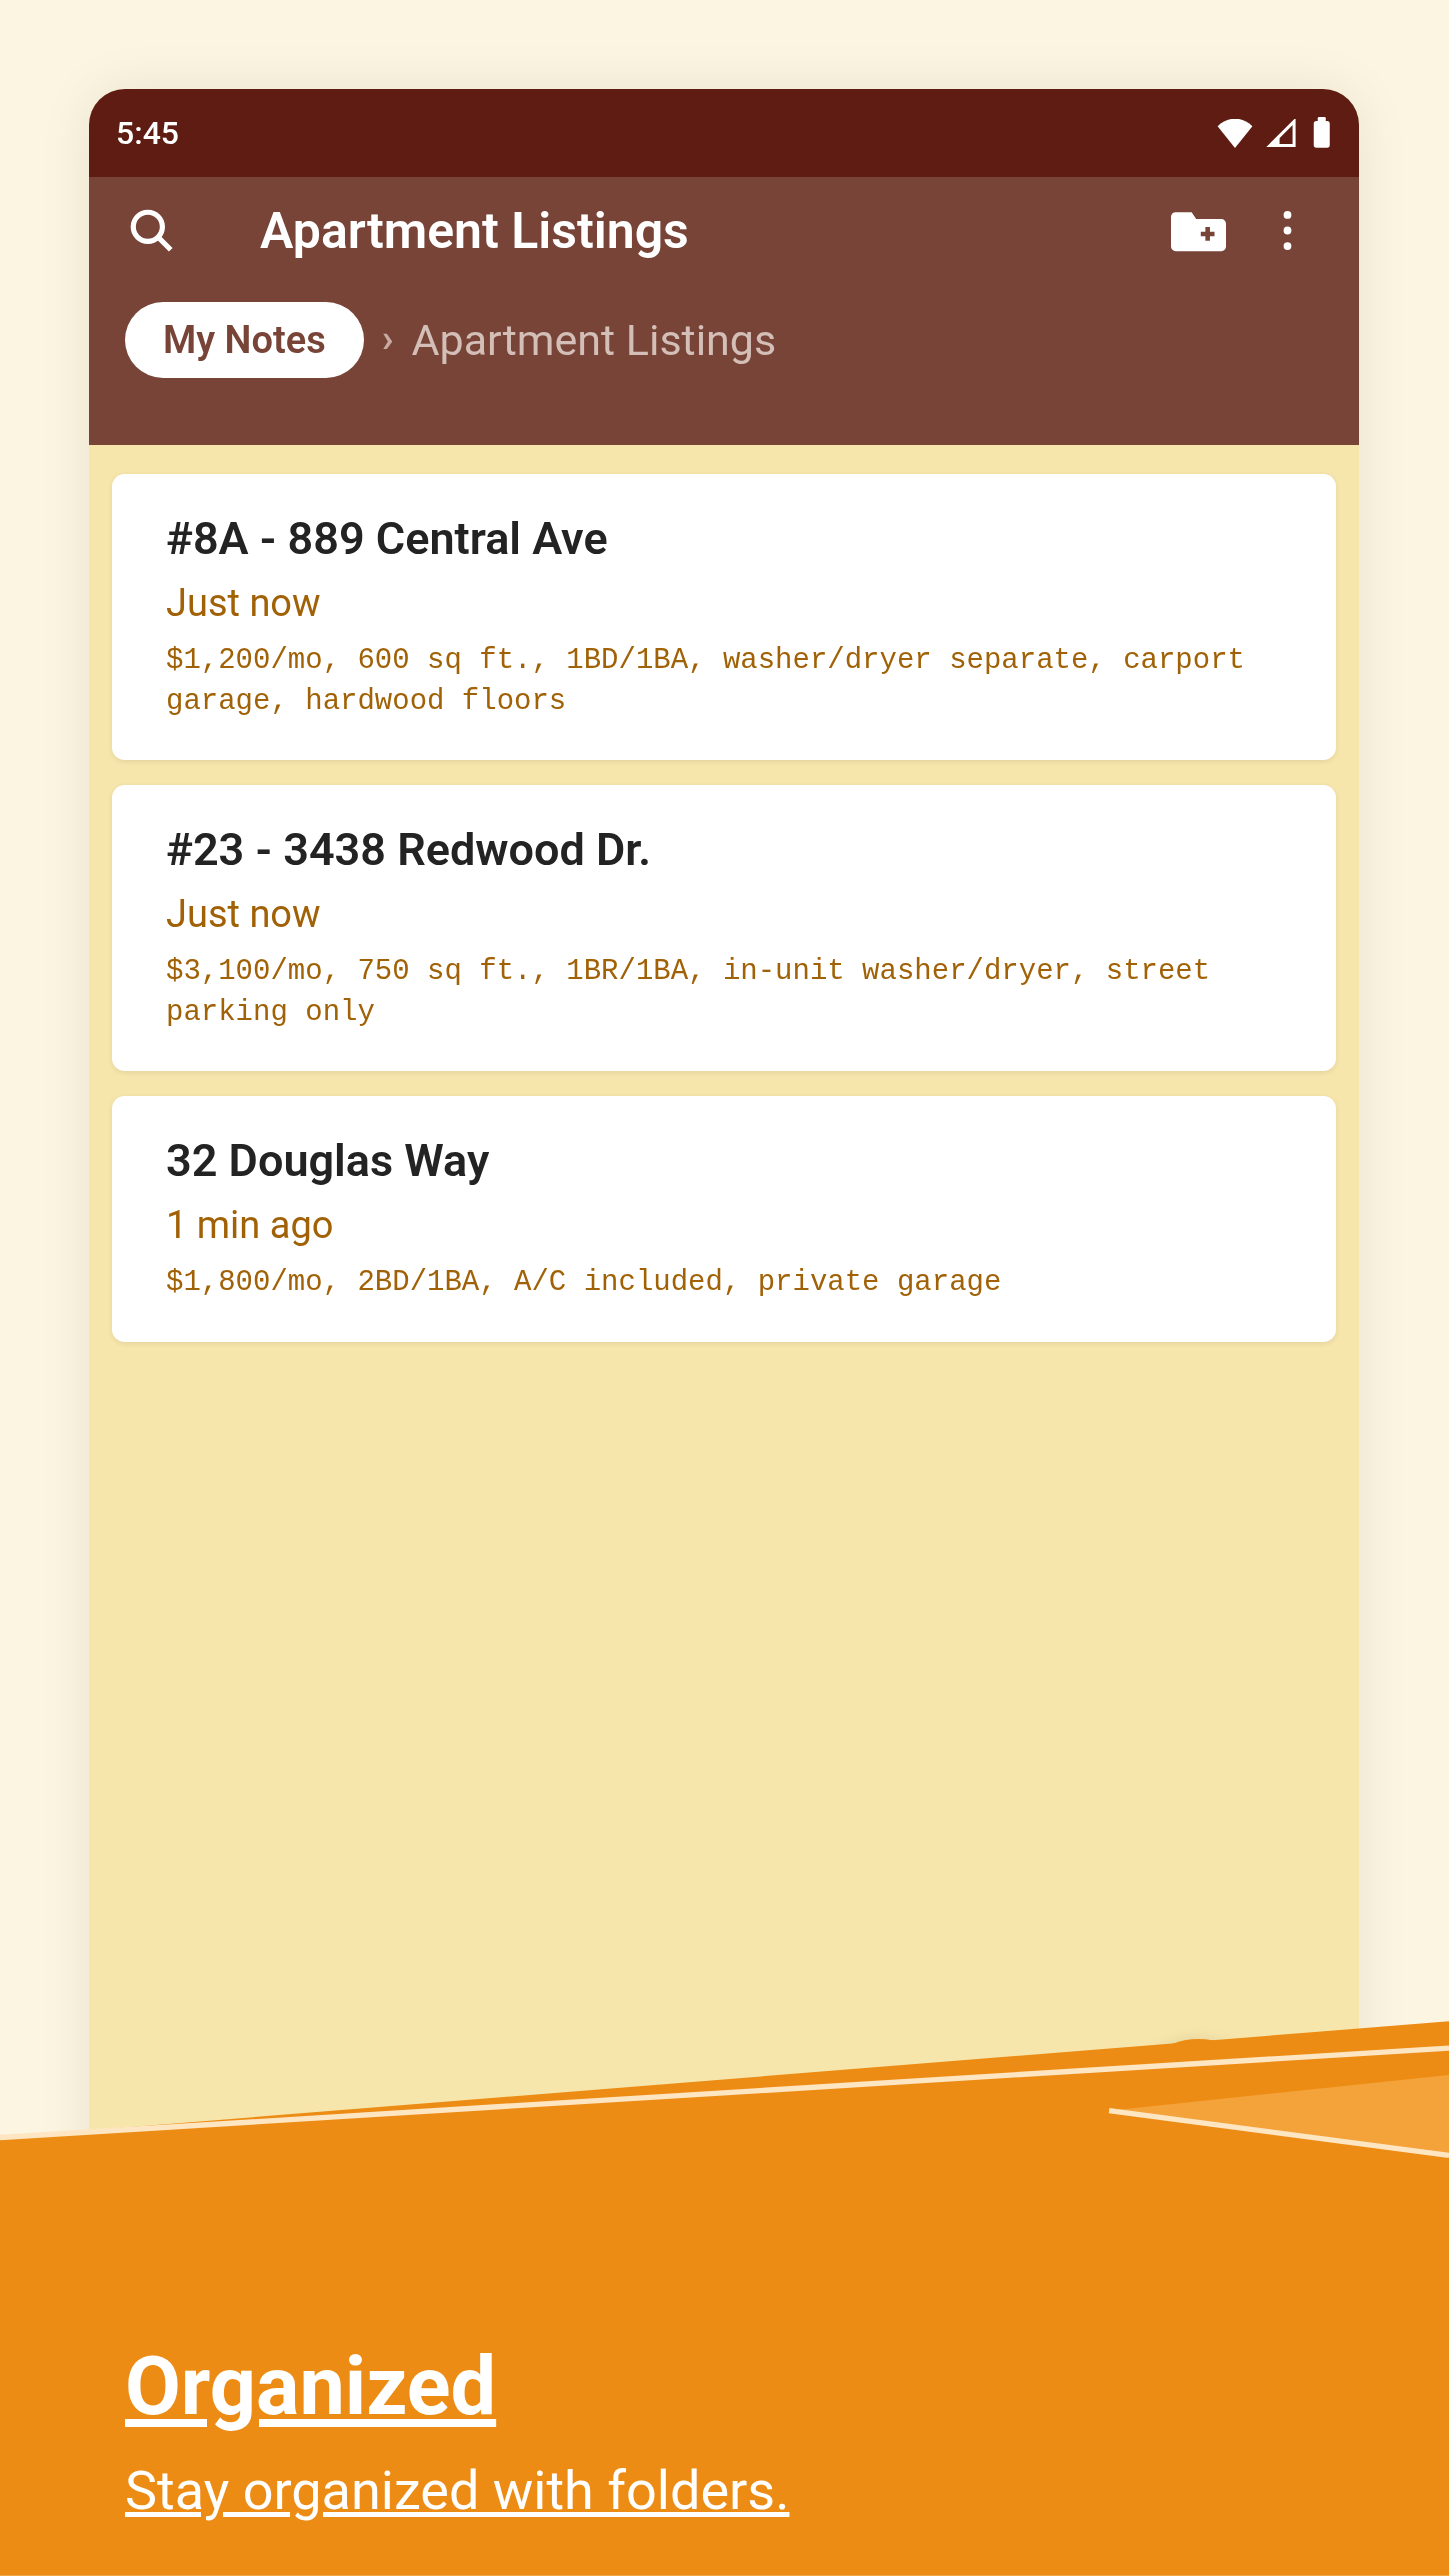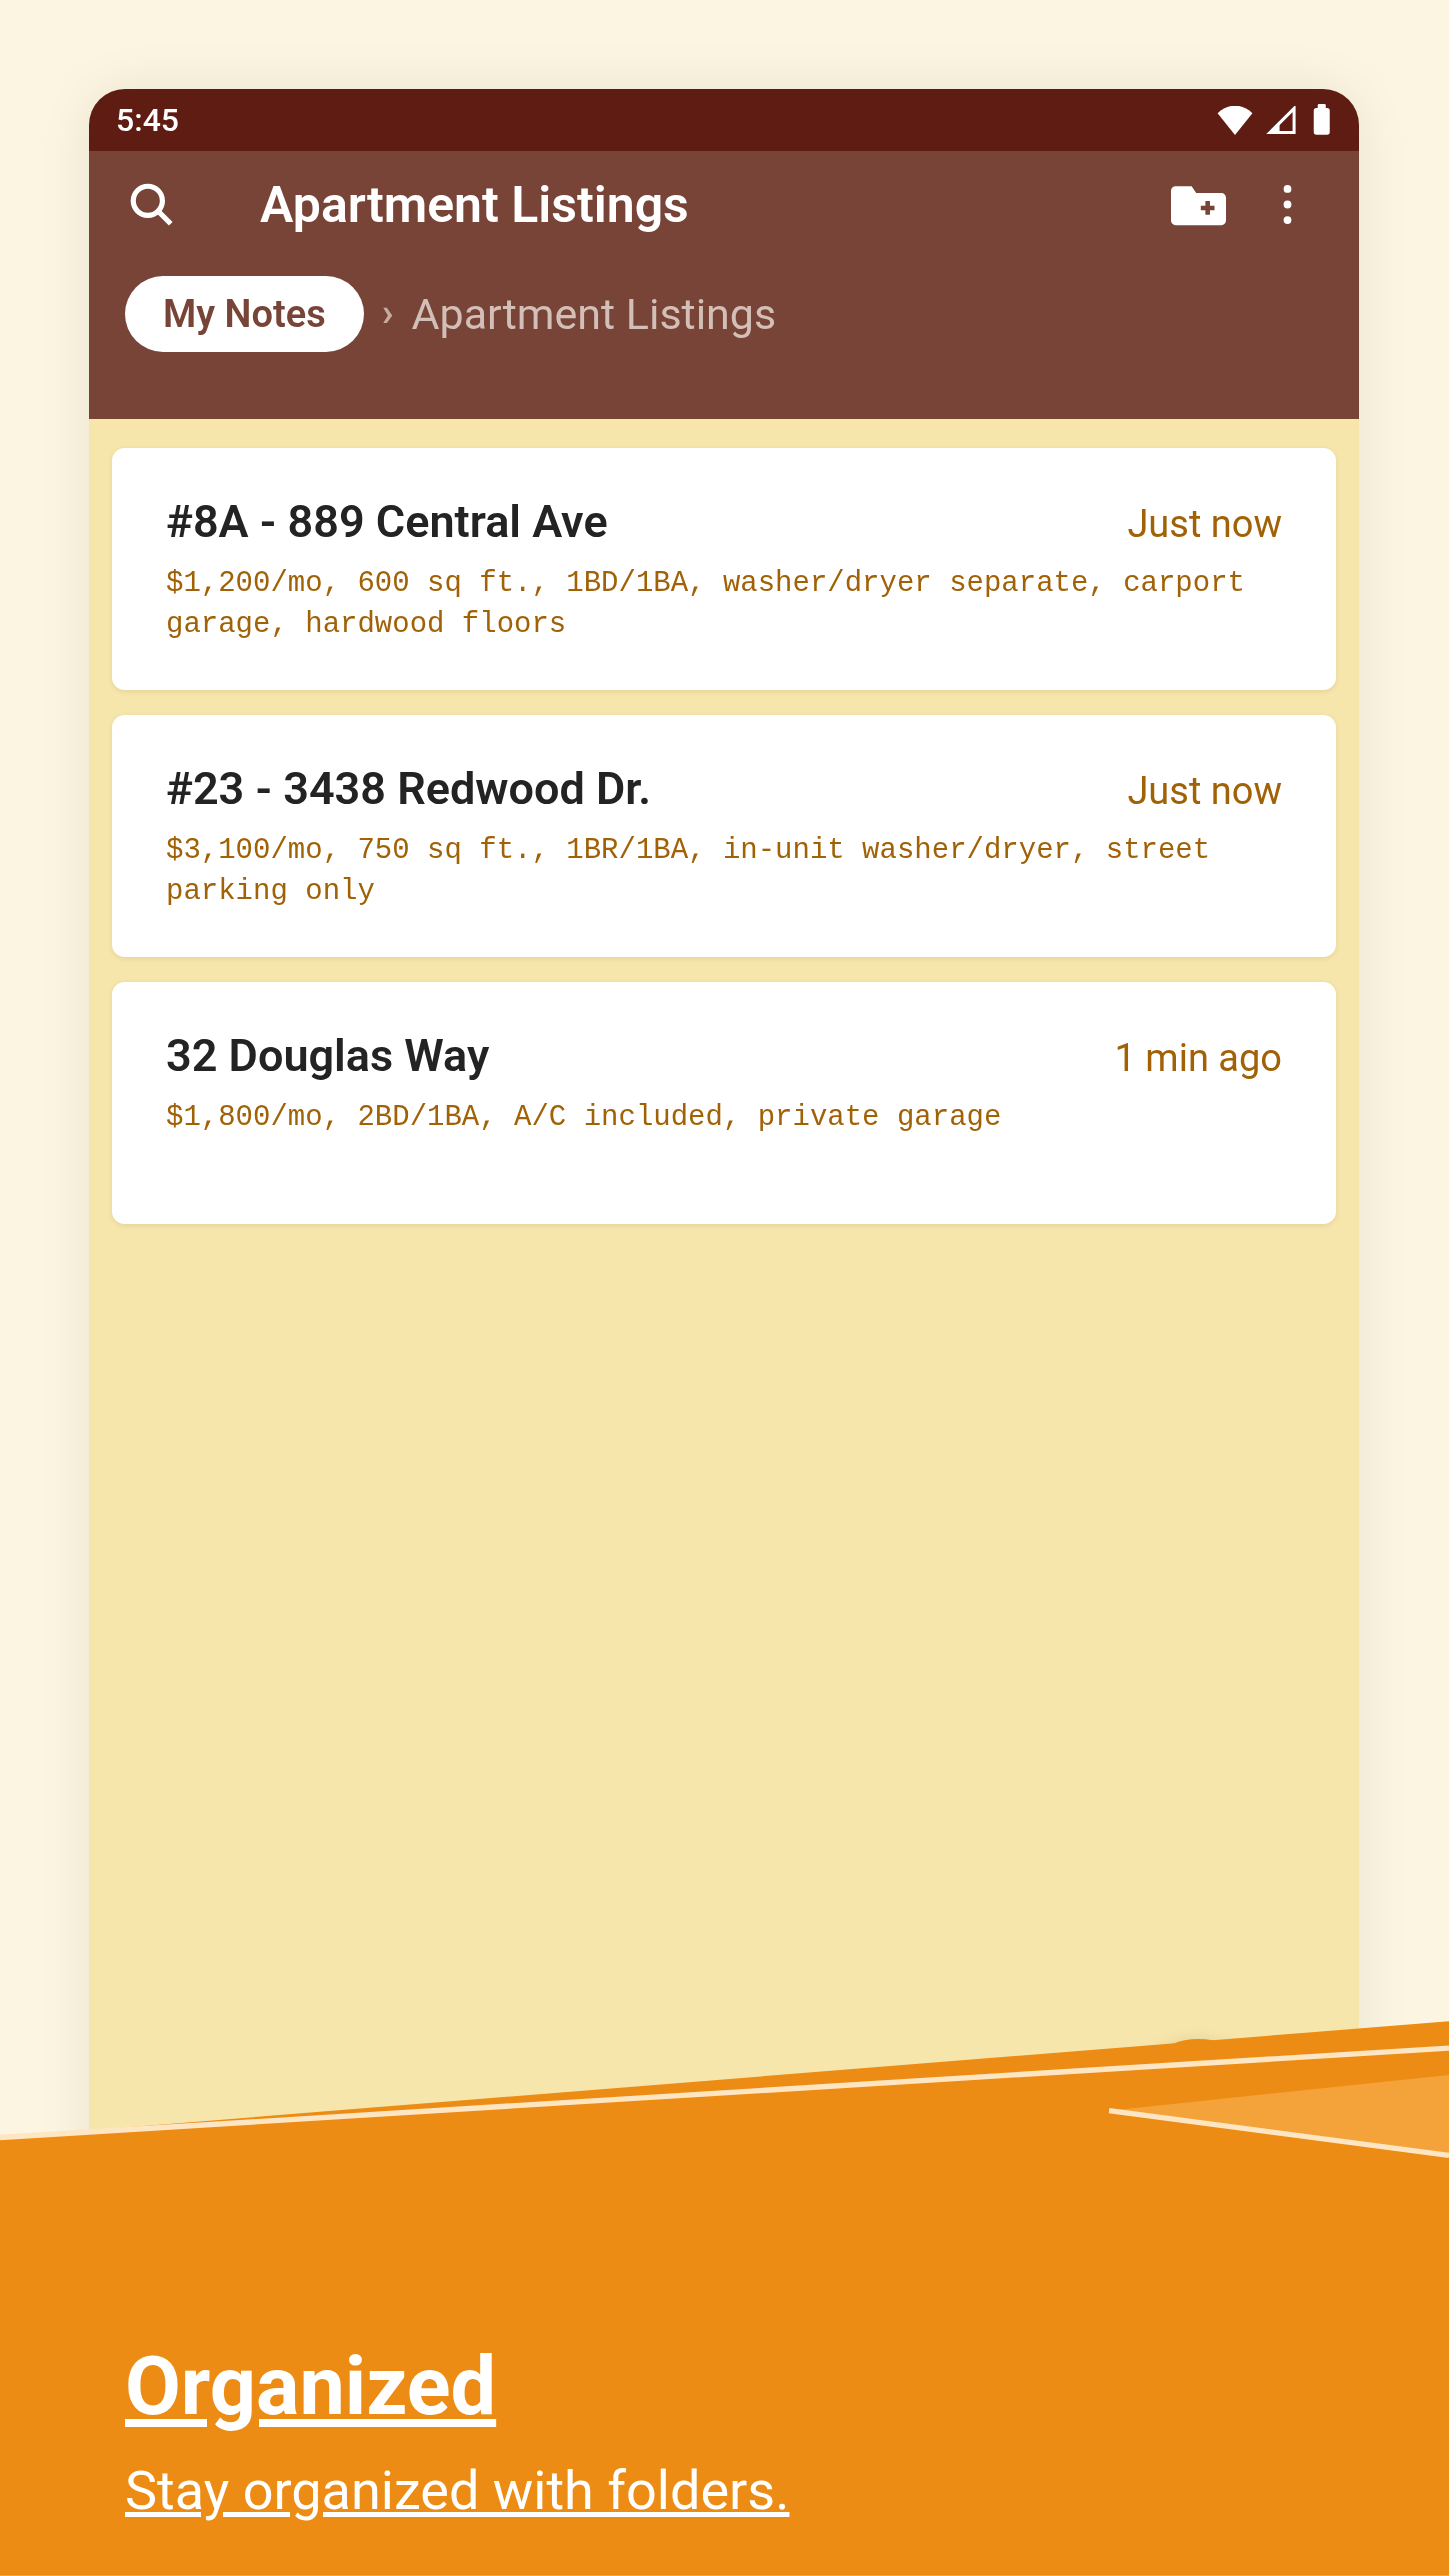--- a/index.html
+++ b/index.html
@@ -16,21 +16,21 @@
     left: 89px;
     top: 89px;
     width: 1270px;
     height: 2147px;
     border-radius: 36px;
     overflow: hidden;
     background: #F7E6AB;
     box-shadow: 0 0 54px rgba(0,0,0,0.08);
   }
   .status-bar {
-    height: 62px;
+    height: 88px;
     background: #5E1C12;
     display: flex;
     align-items: center;
     justify-content: space-between;
     padding: 0 27px;
     color: #fff;
     font-size: 32px;
     font-weight: 500;
   }
   .status-right { display: flex; align-items: center; gap: 10.7px; }
@@ -66,21 +66,21 @@
   .crumb-inactive { color: #D3BFB7; font-size: 43px; padding-top: 12.5px; }
   .list { padding: 29px 23px 0 23px; }
   .card {
     background: #fff;
     border-radius: 12.5px;
     padding: 38px 54px;
     margin-bottom: 25px;
     box-shadow: 0 1.8px 5.4px rgba(0,0,0,0.08);
     min-height: 242px;
   }
-  .card-head { display: flex; justify-content: space-between; align-items: baseline; }
+  .card-head { display: flex; justify-content: space-between; align-items: baseline; flex-direction: column; }
   .card-title { font-size: 45px; font-weight: 600; color: #232323; }
   .card-time { font-size: 38px; color: #a16207; margin-top: 16px; }
   .card-body { font-size: 29px; color: #a16207; margin-top: 16px; line-height: 1.4; font-family: Liberation Mono, monospace; }
   .fab {
     position: absolute;
     right: 89px;
     bottom: 54px;
     width: 143px; height: 143px;
     border-radius: 72px;
     background: #EC8C14;

